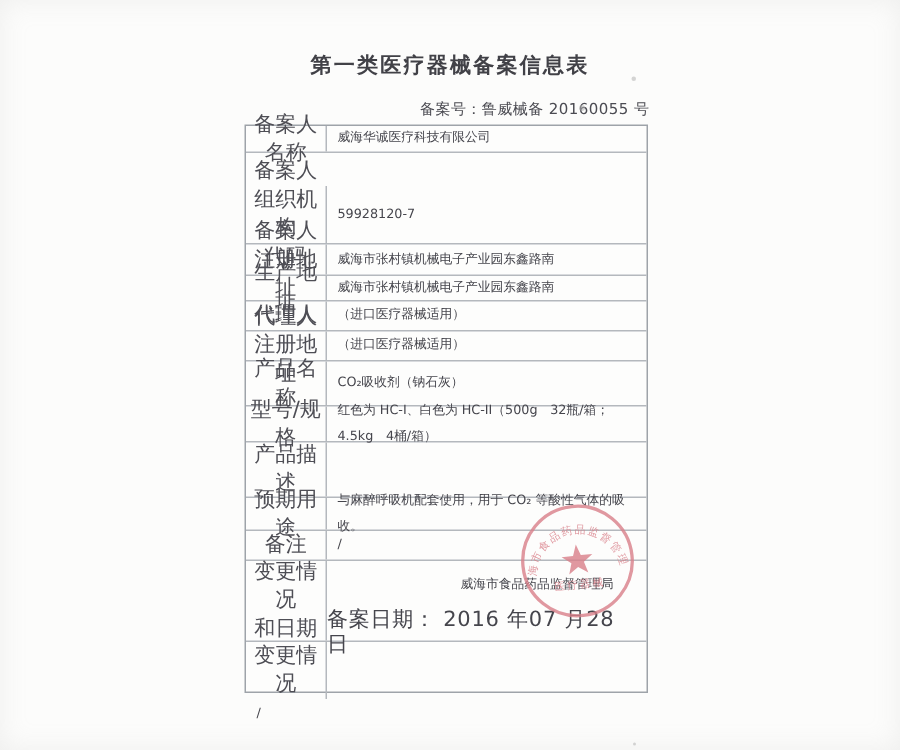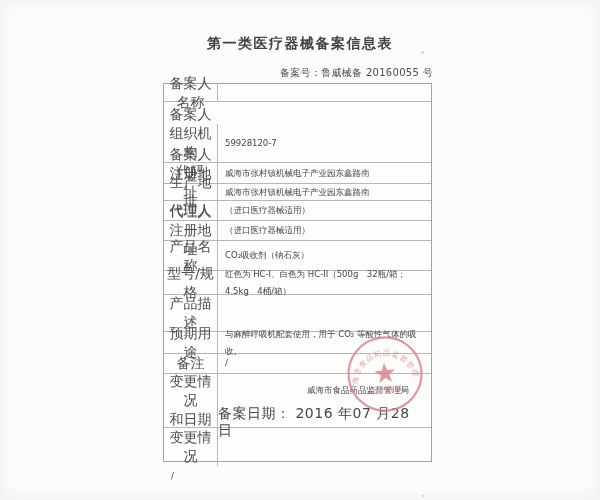--- a/index.html
+++ b/index.html
@@ -61,20 +61,21 @@
 </head>
 <body>
 
 <div class="doc-title">第一类医疗器械备案信息表</div>
 
 <div class="filing-no">备案号：鲁威械备 20160055 号</div>
 
 <div class="filing-table">
     <div class="row" style="height: 18px;">
       <div class="cell label">备案人名称</div>
+      <div class="cell value">威海华诚医疗科技有限公司</div>
     </div>
     <div class="row" style="height: 39px; margin-top: 22px;">
       <div class="cell label">备案人组织机构
 代码</div>
       <div class="cell value">59928120-7</div>
     </div>
     <div class="row" style="height: 21px;">
       <div class="cell label">备案人注册地址</div>
       <div class="cell value">威海市张村镇机械电子产业园东鑫路南</div>
     </div>

